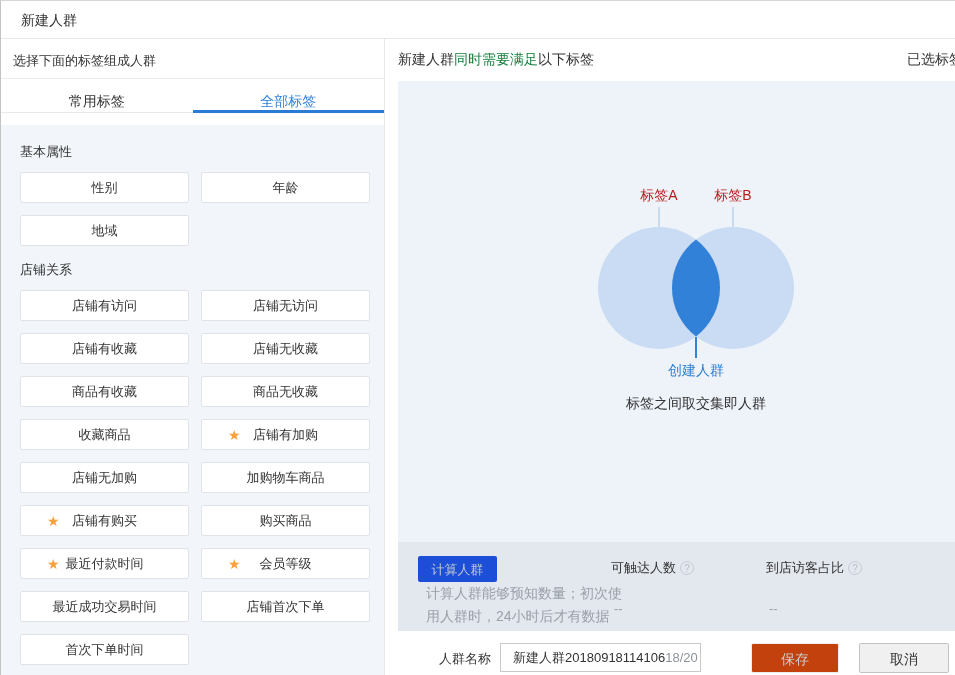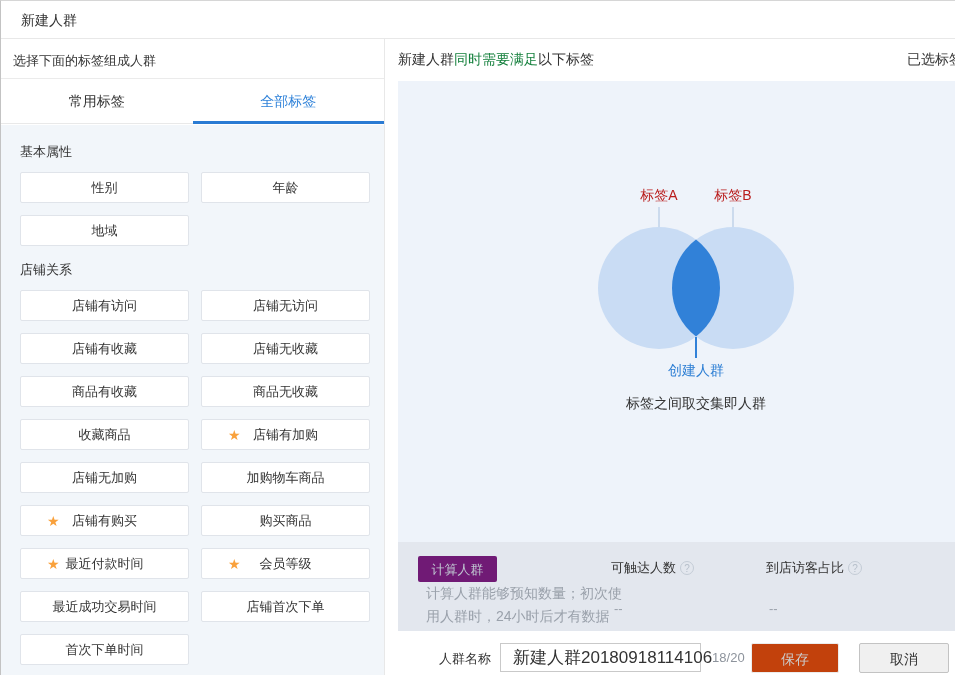--- a/index.html
+++ b/index.html
@@ -6,21 +6,21 @@
   .screen{
     position:relative;width:955px;height:675px;overflow:hidden;background:#fff;
     font-family:"Liberation Sans","DejaVu Sans",sans-serif;color:#333;
     border-left:1px solid #c3c3c3;border-top:1px solid #d6d6d6;box-sizing:border-box;
   }
   
   .title-bar{position:absolute;left:0;top:0;width:100%;height:38px;border-bottom:1px solid #e8e8e8;box-sizing:border-box;}
   .title-bar span{position:absolute;left:20px;top:0;line-height:38px;font-size:14px;color:#333;}
   
   .instruction{position:absolute;left:12px;top:51px;font-size:13px;color:#333;}
-  .tabs{position:absolute;left:0;top:77px;width:383px;height:46px;display:flex;background:#fff;border-top:1px solid #ebebeb;border-bottom:1px solid #e9e9e9;box-sizing:border-box;}
+  .tabs{position:absolute;left:0;top:77px;width:383px;height:35px;display:flex;background:#fff;border-top:1px solid #ebebeb;border-bottom:1px solid #e9e9e9;box-sizing:border-box;}
   .tab{flex:1;position:relative;text-align:center;line-height:45px;font-size:14px;color:#333;cursor:pointer;}
   .tab.active{color:#2f82d9;}
   .tab.active::after{content:"";position:absolute;left:0;right:0;bottom:-1px;height:3px;background:#2a7bd3;}
   .panel-bg{position:absolute;left:0;top:124px;width:383px;height:551px;background:#f2f6fa;}
   .section-label{position:absolute;left:19px;font-size:13px;color:#333;}
   .section-basic{top:142px;}
   .section-shop{top:260px;}
   .tag-grid{position:absolute;left:19px;width:347px;display:grid;grid-template-columns:169px 169px;column-gap:9px;row-gap:13.5px;grid-auto-rows:31px;gap:12px;}
   .grid-basic{top:171px;}
   .grid-shop{top:289px;}
@@ -35,39 +35,39 @@
   .selected-link{position:absolute;left:906px;top:50px;width:49px;overflow:hidden;white-space:nowrap;font-size:14px;color:#333;cursor:pointer;}
   .venn-box{position:absolute;left:397px;top:80px;width:561px;height:461px;background:#eef3fa;}
   .venn-box svg{position:absolute;left:0;top:0;}
   .venn-label{position:absolute;top:106px;transform:translateX(-50%);font-size:14px;color:#b91c1c;}
   .venn-label.a{left:261px;}
   .venn-label.b{left:335px;}
   .venn-result{position:absolute;left:298px;top:281px;transform:translateX(-50%);font-size:14px;color:#2e7fd4;}
   .venn-caption{position:absolute;left:298px;top:314px;transform:translateX(-50%);font-size:14px;color:#333;white-space:nowrap;}
   
   .stats-bar{position:absolute;left:397px;top:541px;width:561px;height:89px;background:#e3e7ee;}
-  .calc-btn{position:absolute;left:20px;top:14px;width:79px;height:26px;background:#701a75;border:none;border-radius:2px;
+  .calc-btn{position:absolute;left:20px;top:14px;width:79px;height:26px;background:#1d4ed8;border:none;border-radius:2px;
     font-size:13px;color:#c0c8d2;text-align:center;line-height:26px;cursor:default;font-family:Liberation Serif, serif;}
   .calc-note{position:absolute;left:28px;font-size:14px;color:#9aa1ab;white-space:nowrap;}
   .note1{top:43px;}
   .note2{top:66px;}
   .metric-label{position:absolute;top:17px;font-size:13px;color:#333;display:flex;align-items:center;}
   .metric-reach{left:213px;}
   .metric-visit{left:368px;}
   .help-icon{display:inline-block;width:14px;height:14px;margin-left:4px;border:1px solid #c4ccd6;border-radius:50%;
     color:#b6bfca;font-size:10px;line-height:14px;text-align:center;box-sizing:border-box;cursor:pointer;}
   .help-icon::before{content:"?";}
   .metric-value{position:absolute;top:59px;font-size:13px;color:#9aa1ab;}
   .value-reach{left:216px;}
   .value-visit{left:371px;}
   
   .footer-name-label{position:absolute;left:438px;top:649px;font-size:13px;color:#333;}
   .name-input{position:absolute;left:499px;top:642px;width:201px;height:29px;background:#fff;border:1px solid #c9c9c9;
     box-sizing:border-box;display:flex;align-items:center;cursor:text;}
-  .name-input .val{font-size:17px;color:#333;padding-left:12px;white-space:nowrap;}
+  .name-input .val{font-size:13px;color:#333;padding-left:12px;white-space:nowrap;}
   .name-input .counter{margin-left:auto;padding-right:9px;font-size:13px;color:#8d939c;}
   .btn{position:absolute;top:642px;height:30px;border-radius:2px;font-size:14px;text-align:center;line-height:28px;box-sizing:border-box;font-family:inherit;}
   .btn-save{left:750px;width:88px;background:#c2410c;border:1px solid #ececec;color:#ccc;cursor:default;}
   .btn-cancel{left:858px;width:90px;background:#f0f0f0;border:1px solid #c3c3c3;color:#333;cursor:pointer;}
 </style>
 </head>
 <body>
 
 <div class="screen">
 

